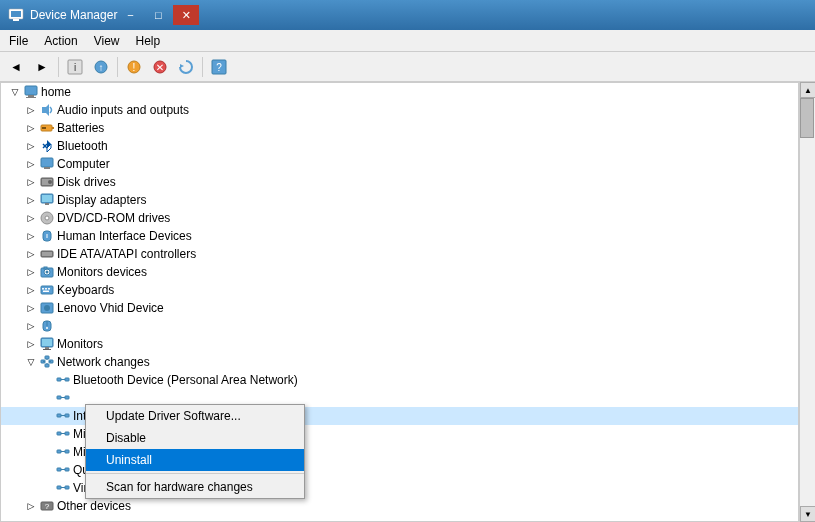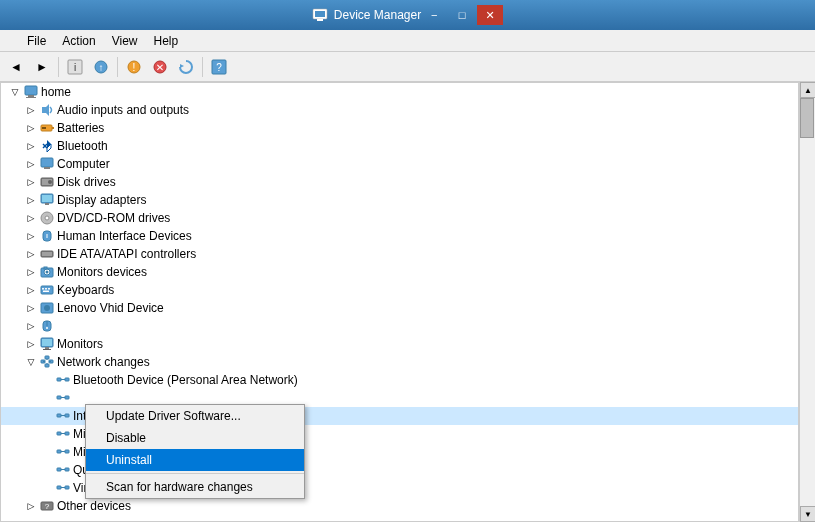--- a/index.html
+++ b/index.html
@@ -11,21 +11,21 @@
       background: #f0f0f0;
       overflow: hidden;
     }
 
     
     .title-bar {
       background: linear-gradient(to bottom, #4a90c8, #2e6ea6);
       height: 30px;
       display: flex;
       align-items: center;
-      justify-content: center;
+      justify-content: flex-start;
       padding: 0 8px;
       color: white;
     }
     .title-bar-left {
       display: flex;
       align-items: center;
       gap: 6px;
     }
     .title-bar-icon {
       width: 16px;
@@ -52,21 +52,21 @@
       border: none;
     }
     .tb-btn.close { background: #c0392b; }
 
     
     .menu-bar {
       background: #f0f0f0;
       height: 22px;
       display: flex;
       align-items: flex-start;
-      padding: 0 19px;
+      padding: 0 1px;
       border-bottom: 1px solid #ccc;
     }
     .menu-item {
       padding: 2px 8px;
       font-size: 12px;
       cursor: pointer;
       height: 100%;
       display: flex;
       align-items: center;
     }

